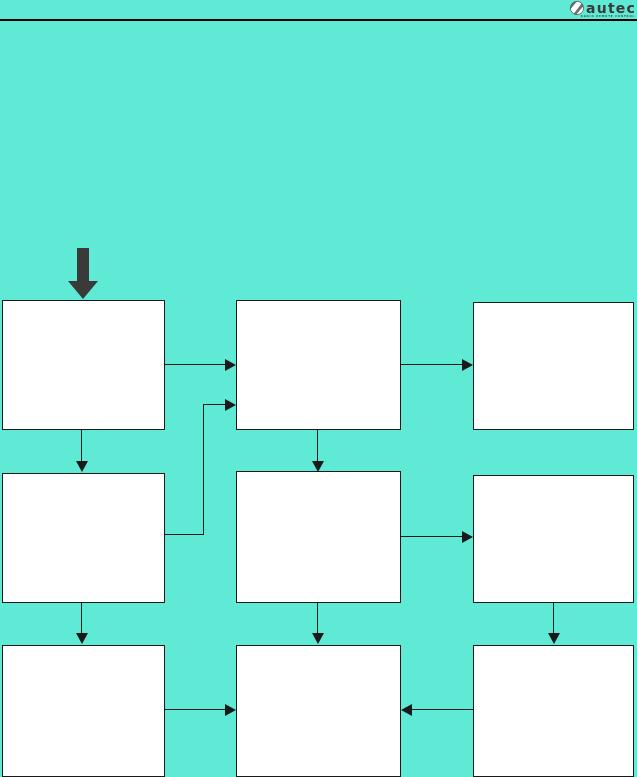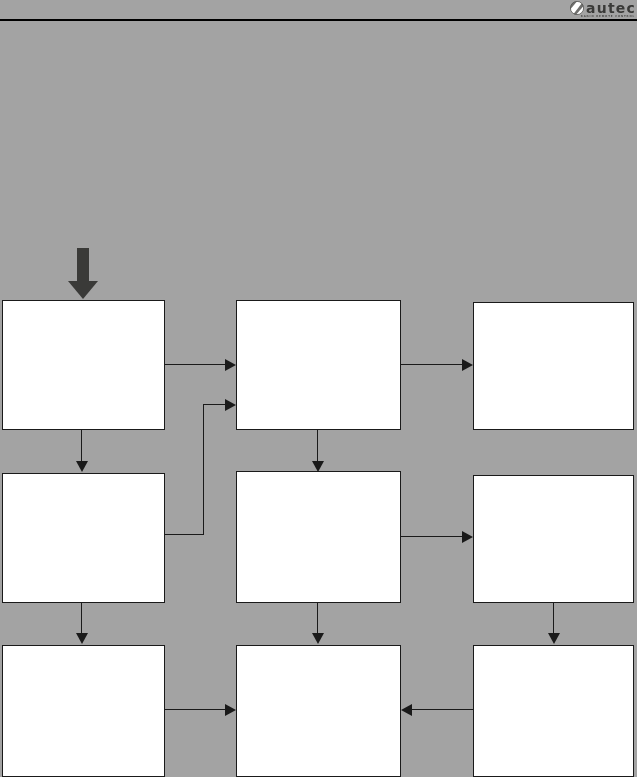--- a/index.html
+++ b/index.html
@@ -9,21 +9,21 @@
     background: #ffffff;
   }
   body {
     font-family: "Liberation Sans", sans-serif;
     color: #000000;
   }
   #page {
     position: relative;
     width: 637px;
     height: 777px;
-    background: #a3a3a3;
+    background: #5eead4;
     overflow: hidden;
   }
 
   
   #header {
     position: absolute;
     left: 0;
     top: 0;
     width: 637px;
     height: 30px;

